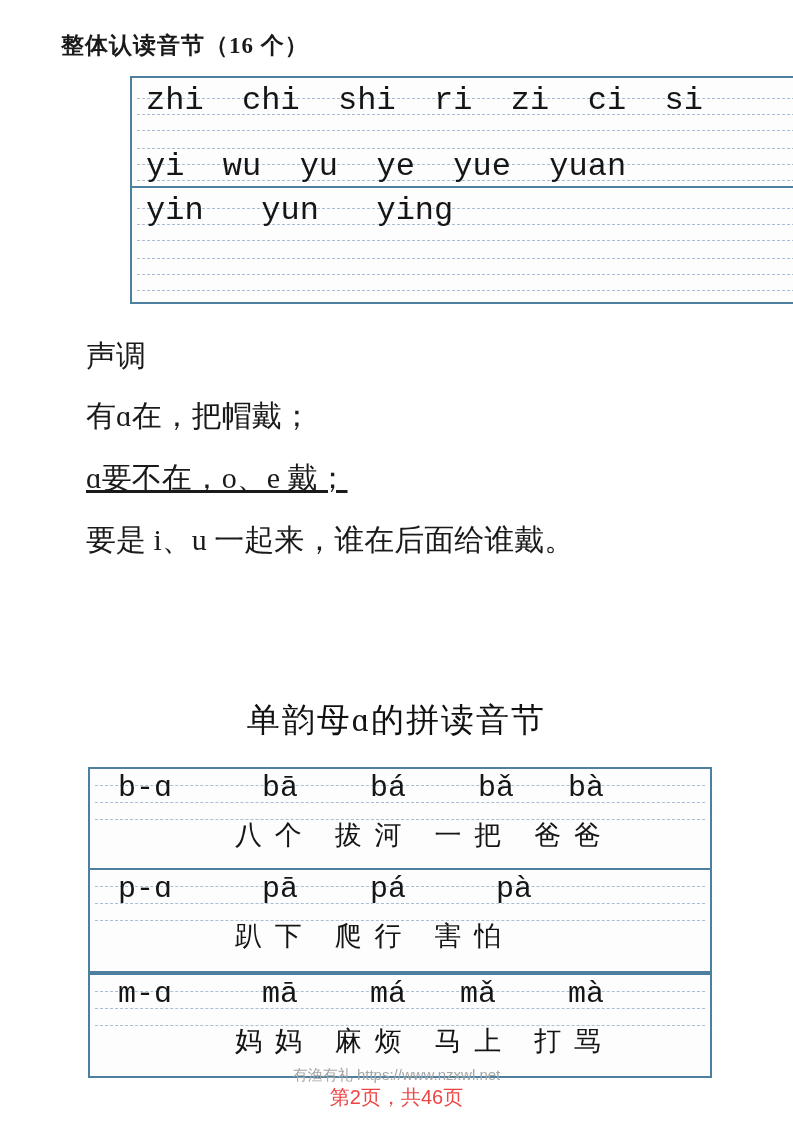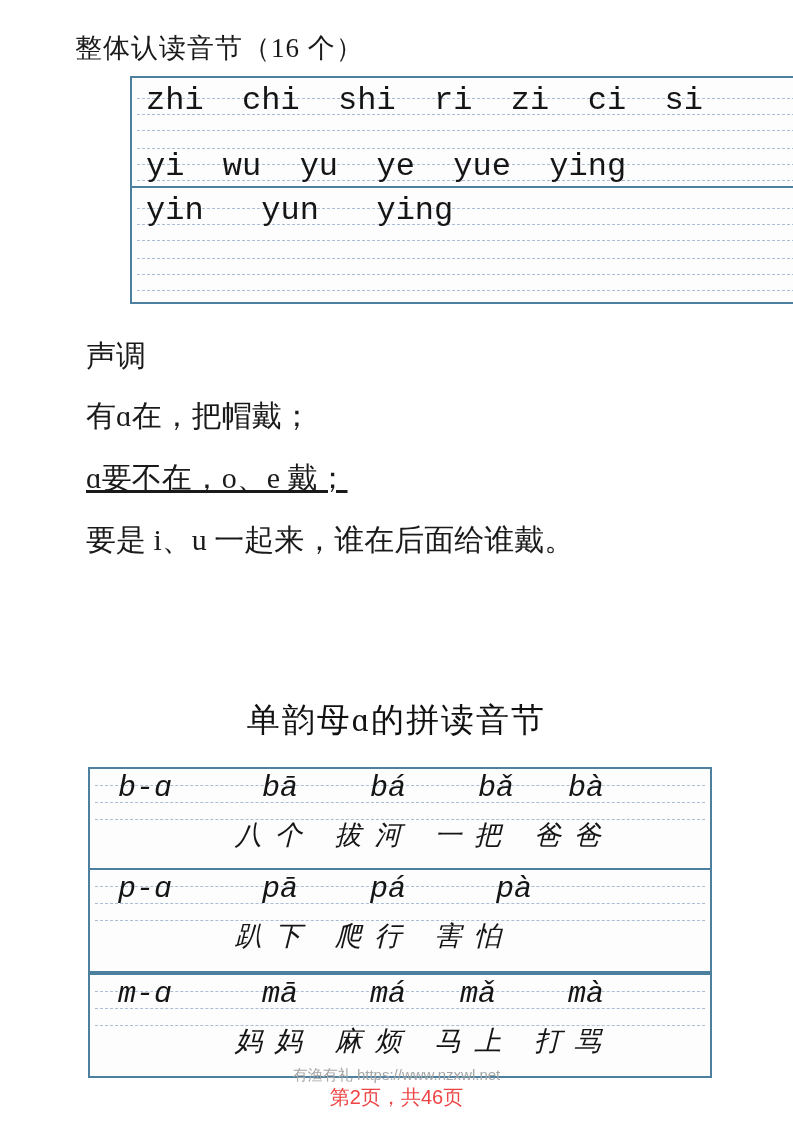--- a/index.html
+++ b/index.html
@@ -3,31 +3,31 @@
 <meta charset="utf-8">
 <style>
   html,body{margin:0;padding:0;}
   body{
     width:793px;height:1122px;background:#ffffff;position:relative;overflow:hidden;
     font-family:"Liberation Serif","DejaVu Serif",serif;color:#1a1a1a;
   }
   .page{position:absolute;inset:0;}
 
   .heading1{
-    position:absolute;left:75px;top:30px;
-    font-size:27px;font-weight:normal;letter-spacing:1px;white-space:pre;
+    position:absolute;left:61px;top:30px;
+    font-size:23px;font-weight:bold;letter-spacing:1px;white-space:pre;
   }
 
   
   .box{
     position:absolute;left:88px;box-sizing:border-box;
     border:2px solid #4d7f9e;background:#fdfdfd;
   }
   .box-a{width:717px;height:120px;margin-left:42px;}
-  .box-b{width:624px;height:105px;font-style:italic;}
+  .box-b{width:624px;height:105px;}
   #box1{top:76px;}
   #box2{top:186px;height:118px;}
   #box3{top:767px;}
   #box4{top:868px;}
   #box5{top:973px;}
 
   .rule{
     position:absolute;left:5px;right:5px;height:0;
     border-top:1px dashed #a9bdd6;
   }
@@ -74,21 +74,21 @@
   <div class="heading1">整体认读音节（16 个）</div>
 
   <div class="box box-a" id="box1">
     <div class="rule" style="top:20px"></div>
     <div class="rule" style="top:36px"></div>
     <div class="rule" style="top:52px"></div>
     <div class="rule" style="top:70px"></div>
     <div class="rule" style="top:86px"></div>
     <div class="rule" style="top:102px"></div>
     <div class="srow r1">zhi  chi  shi  ri  zi  ci  si</div>
-    <div class="srow r2">yi  wu  yu  ye  yue  ying</div>
+    <div class="srow r2">yi  wu  yu  ye  yue  yuan</div>
   </div>
 
   <div class="box box-a" id="box2">
     <div class="rule" style="top:20px"></div>
     <div class="rule" style="top:36px"></div>
     <div class="rule" style="top:52px"></div>
     <div class="rule" style="top:70px"></div>
     <div class="rule" style="top:86px"></div>
     <div class="rule" style="top:102px"></div>
     <div class="srow r1">yin   yun   ying</div>

